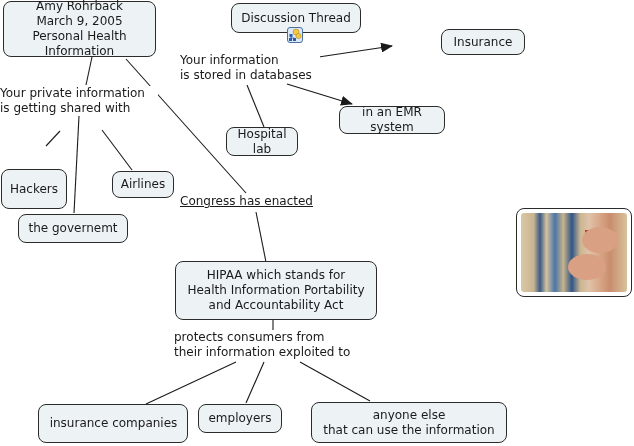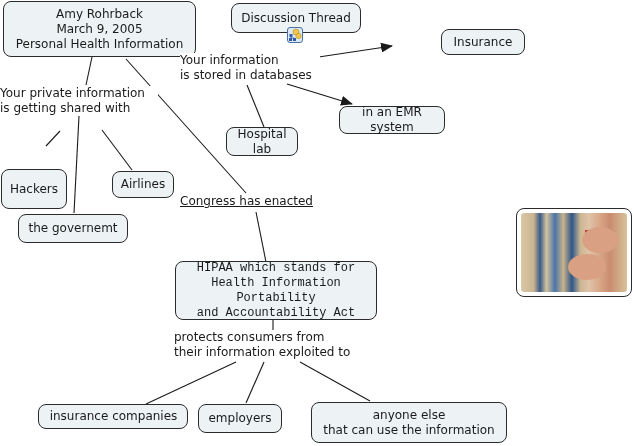--- a/index.html
+++ b/index.html
@@ -51,44 +51,44 @@
     <line x1="256" y1="212" x2="266" y2="262"></line>
 
     <line x1="273" y1="320" x2="273" y2="330"></line>
 
     <line x1="236" y1="362" x2="146" y2="404"></line>
     <line x1="264" y1="362" x2="246" y2="403"></line>
     <line x1="300" y1="362" x2="370" y2="401"></line>
   </g>
 </svg>
 
-<div class="node" style="left:3px;top:1px;width:193px;height:56px;">Amy Rohrback
+<div class="node" style="left:3px;top:1px;width:153px;height:56px;">Amy Rohrback
 March 9, 2005
 Personal Health Information</div>
 <div class="node" style="left:231px;top:3px;width:130px;height:30px;">Discussion Thread</div>
 <div class="resource-icon" style="left:287px;top:27px;">
   <svg width="14" height="14" viewBox="0 0 14 14">
     <circle cx="8" cy="4" r="3" fill="#f2c94c" stroke="#b8860b" stroke-width="0.6"></circle>
     <circle cx="10.5" cy="8" r="2.6" fill="#f2c94c" stroke="#b8860b" stroke-width="0.6"></circle>
     <rect x="1.5" y="6" width="3" height="3" fill="#2f5aa8"></rect>
     <rect x="1" y="10" width="3" height="3" fill="#2f5aa8"></rect>
     <rect x="5" y="10" width="3" height="3" fill="#2f5aa8"></rect>
     <path d="M3 9 V10 M3 10 H6.5 V10" stroke="#2f5aa8" stroke-width="0.8" fill="none"></path>
   </svg>
 </div>
 <div class="node" style="left:394px;top:29px;width:84px;height:26px;margin-left:47px;">Insurance</div>
 <div class="node" style="left:339px;top:106px;width:106px;height:28px;">in an EMR system</div>
 <div class="node" style="left:226px;top:127px;width:72px;height:29px;">Hospital lab</div>
 <div class="node" style="left:1px;top:145px;width:66px;height:40px;margin-top:24px;">Hackers</div>
 <div class="node" style="left:112px;top:171px;width:62px;height:27px;">Airlines</div>
 <div class="node" style="left:18px;top:214px;width:110px;height:29px;">the governemt</div>
-<div class="node" style="left:175px;top:261px;width:202px;height:59px;font-family:Liberation Mono, monospace;">HIPAA which stands for
+<div class="node" style="left:175px;top:261px;width:202px;height:59px;">HIPAA which stands for
 Health Information Portability
 and Accountability Act</div>
-<div class="node" style="left:38px;top:404px;width:150px;height:25px;padding-left:7px;">insurance companies</div>
+<div class="node" style="left:38px;top:404px;width:150px;height:39px;padding-left:7px;">insurance companies</div>
 <div class="node" style="left:198px;top:404px;width:84px;height:29px;">employers</div>
 <div class="node" style="left:311px;top:402px;width:196px;height:41px;">anyone else
 that can use the information</div>
 
 <div class="lbl" style="left:180px;top:53px;width:140px;">Your information
 is stored in databases</div>
 <div class="lbl" style="left:0px;top:86px;width:158px;">Your private information
 is getting shared with</div>
 <div class="lbl" style="left:180px;top:194px;width:146px;text-decoration:underline;">Congress has enacted</div>
 <div class="lbl" style="left:174px;top:330px;width:196px;">protects consumers from

